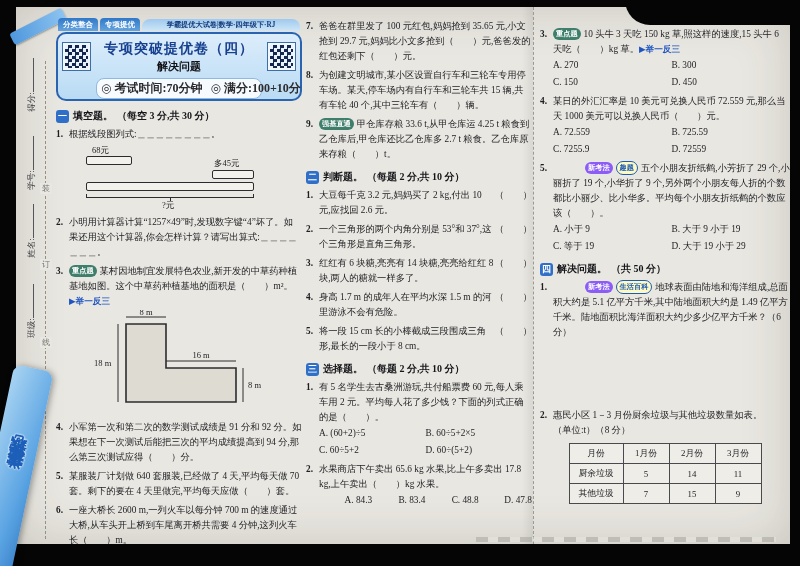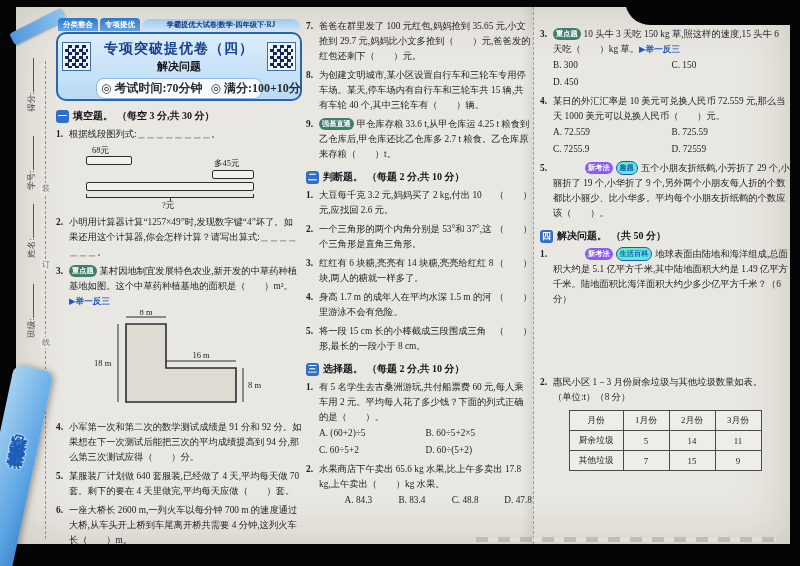--- a/index.html
+++ b/index.html
@@ -50,21 +50,21 @@
   
   .sec{display:flex;align-items:center;gap:4px;font-weight:bold;font-size:10px;margin:8px 0 2px;color:#15151a;}
   .secno{background:#2f6fc8;color:#fff;width:13px;height:13px;border-radius:3px;font-size:9px;
          display:flex;align-items:center;justify-content:center;flex:none;font-weight:bold;}
   .q{display:flex;font-size:9.3px;line-height:15px;margin-top:4px;}
   .no{width:13px;flex:none;font-weight:bold;}
   .qbody{flex:1;}
   .badge{display:inline-block;background:#3e7e6b;color:#fff;border-radius:7px;font-size:7.2px;line-height:10px;
          padding:1px 3px;margin-right:3px;vertical-align:1px;font-weight:bold;white-space:nowrap;}
   .badge.blue{background:#8b5cf6;margin-left:32px;}
-  .badge.outline{background:#5eead4;color:#1d5cb4;border:1px solid #1d5cb4;text-align:center;}
+  .badge.outline{background:#fef9c3;color:#1d5cb4;border:1px solid #1d5cb4;text-align:center;}
   .link{color:#1e54c0;font-weight:bold;font-size:8.6px;white-space:nowrap;}
   .mark{float:right;}
   .opts{display:grid;grid-template-columns:1fr 1fr;font-size:9.3px;line-height:16.5px;padding-left:13px;}
   .opts.four{grid-template-columns:repeat(4,1fr);text-align:right;}
   
   .diag1{position:relative;height:66px;margin:3px 0 2px;}
   .d1lbl{position:absolute;font-size:8.5px;}
   .bar{position:absolute;height:9px;border:1px solid #2c2c30;background:#f2f1ec;border-radius:2px;}
   .brace{position:absolute;height:4px;border-left:1px solid #2c2c30;border-right:1px solid #2c2c30;border-bottom:1px solid #2c2c30;}
   .brace::after{content:"";position:absolute;left:50%;bottom:-4px;height:4px;border-left:1px solid #2c2c30;}
@@ -234,39 +234,46 @@
         <span>D. 47.8</span>
       </div>
     </div>
 
     <div class="colC">
       <div class="q">
         <span class="no">3.</span>
         <span class="qbody"><span class="badge">重点题</span><span>10 头牛 3 天吃 150 kg 草,照这样的速度,15 头牛 6 天吃（　　）kg 草。</span><span class="link">▶举一反三</span></span>
       </div>
       <div class="opts">
+        <span>A. 270</span>
         <span>B. 300</span>
         <span>C. 150</span>
         <span>D. 450</span>
       </div>
 
       <div class="q">
         <span class="no">4.</span>
         <span class="qbody">某日的外汇汇率是 10 美元可兑换人民币 72.559 元,那么当天 1000 美元可以兑换人民币（　　）元。</span>
       </div>
       <div class="opts">
         <span>A. 72.559</span>
         <span>B. 725.59</span>
         <span>C. 7255.9</span>
         <span>D. 72559</span>
       </div>
 
       <div class="q">
         <span class="no">5.</span>
         <span class="qbody"><span class="badge blue">新考法</span><span class="badge outline">趣题</span><span>五个小朋友折纸鹤,小芳折了 29 个,小丽折了 19 个,小华折了 9 个,另外两个小朋友每人折的个数都比小丽少、比小华多。平均每个小朋友折纸鹤的个数应该（　　）。</span></span>
+      </div>
+      <div class="opts">
+        <span>A. 小于 9</span>
+        <span>B. 大于 9 小于 19</span>
+        <span>C. 等于 19</span>
+        <span>D. 大于 19 小于 29</span>
       </div>
 
       <div class="sec">
         <span class="secno">四</span>
         <span>解决问题。</span>
           <span>（共 50 分）</span>
       </div>
 
       <div class="q">
         <span class="no">1.</span>

